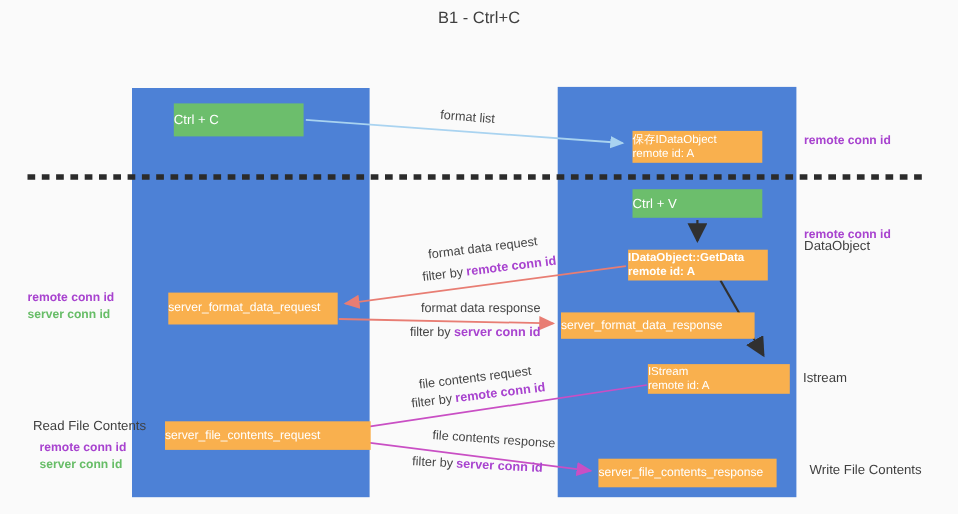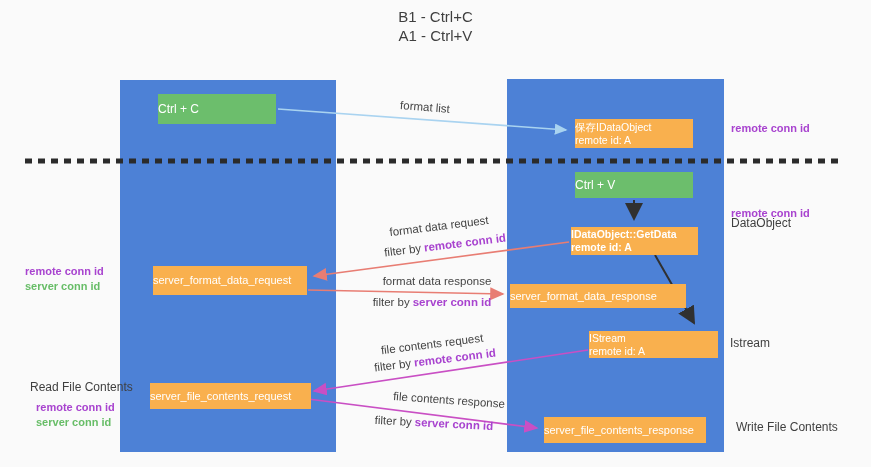--- a/index.html
+++ b/index.html
@@ -37,21 +37,21 @@
   .orange{background:var(--box-orange);font-size:11px;}
   .two{font-size:10.5px;}
 
   .n-ctrlc{left:158px;top:94px;width:118px;height:30px;}
   .n-save{left:575px;top:119px;width:118px;height:29px;}
   .n-ctrlv{left:575px;top:172px;width:118px;height:26px;}
   .n-getdata{left:571px;top:227px;width:127px;height:28px;font-weight:bold;}
   .n-freq{left:153px;top:266px;width:154px;height:29px;}
   .n-fresp{left:510px;top:284px;width:176px;height:24px;}
   .n-istream{left:589px;top:331px;width:129px;height:27px;}
-  .n-fcreq{left:150px;top:383px;width:161px;height:26px;}
+  .n-fcreq{left:150px;top:383px;width:187px;height:26px;}
   .n-fcresp{left:544px;top:417px;width:162px;height:26px;}
 
   .lbl{position:absolute;font-size:11px;white-space:nowrap;}
   .bold{font-weight:bold;}
   .p{color:var(--purple);} .g{color:var(--green-label);} .k{color:var(--text-dark);font-size:12px;}
   .edge{position:absolute;font-size:11.5px;color:#454545;white-space:nowrap;text-align:center;
         display:flex;justify-content:center;gap:3px;}
   .e-formatlist{left:385px;top:101px;width:80px;transform:rotate(4.5deg);}
   .e-fdreq{left:384px;top:220px;width:110px;transform:rotate(-7deg);}
   .e-filt-r1{left:375px;top:239px;width:140px;transform:rotate(-7deg);}
@@ -73,21 +73,20 @@
   .s-lrc2{left:36px;top:401px;}
   .s-lsc2{left:36px;top:416px;}
 </style>
 </head>
 <body>
 
 <div class="stage">
 
   <div class="title">
     <div>B1 - Ctrl+C</div>
-    <div>A1 - Ctrl+V</div>
   </div>
 
   <div class="col-header b1">
     <div>B1</div>
   </div>
   <div class="col-header a1">
     <div>A1</div>
     <div>remote</div>
   </div>
 

